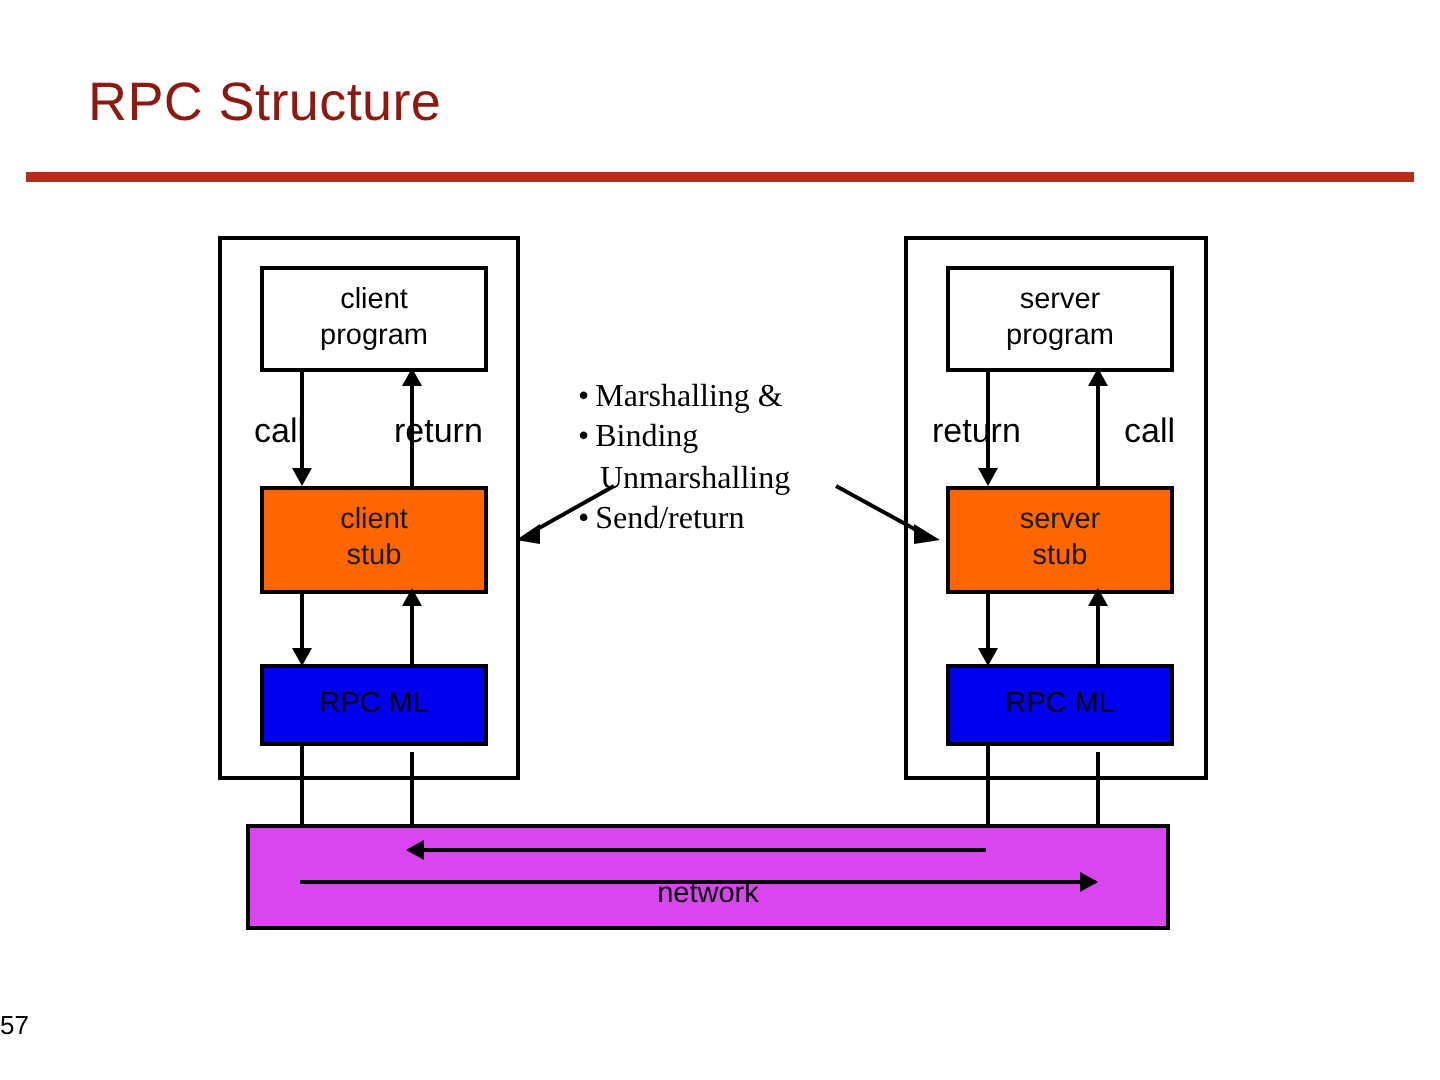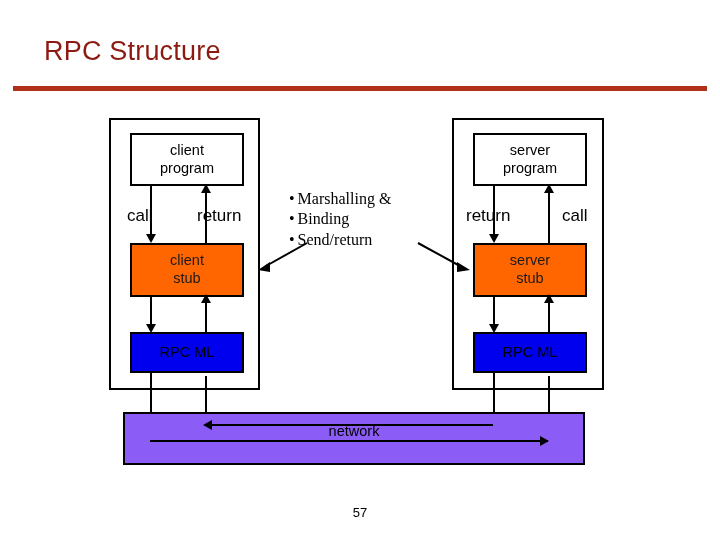--- a/index.html
+++ b/index.html
@@ -62,24 +62,24 @@
   }
   .orange {
     background: #FF6600;
     color: #1a1a1a;
   }
   .blue {
     background: #0000EE;
     color: #000000;
   }
   .gold {
-    background: #8b5cf6;
+    background: #d946ef;
     color: #000000;
     justify-content: flex-end;
-    padding-bottom: 22px;
+    padding-bottom: 6px;
   }
 
   
   .vline {
     position: absolute;
     width: 2px;
     background: #000000;
   }
   .hline {
     position: absolute;
@@ -149,21 +149,20 @@
   #center-notes .dot {
     margin-right: 3px;
   }
 
   
   #page-number {
     position: absolute;
     left: 0;
     top: 505px;
     width: 720px;
-    text-align: center;
     font-family: "Liberation Sans", sans-serif;
     font-size: 13px;
     color: #000000;
   }
 
   
   #diagonals {
     position: absolute;
     left: 0;
     top: 0;
@@ -240,20 +239,21 @@
     <span>RPC ML</span>
   </div>
 
   <div id="center-notes">
     <div class="bullet-line">
       <span class="dot">•</span><span>Marshalling &amp;</span>
     </div>
     <div class="bullet-line">
       <span class="dot">•</span><span>Binding</span>
     </div>
+    <div class="cont">Unmarshalling</div>
     <div class="bullet-line">
       <span class="dot">•</span><span>Send/return</span>
     </div>
   </div>
 
   <svg id="diagonals">
     <line x1="307" y1="243" x2="266" y2="266" stroke="#000000" stroke-width="2"></line>
     <polygon points="258,270 270,262 270,272" fill="#000000"></polygon>
     <line x1="418" y1="243" x2="460" y2="266" stroke="#000000" stroke-width="2"></line>
     <polygon points="470,270 457,262 457,272" fill="#000000"></polygon>

